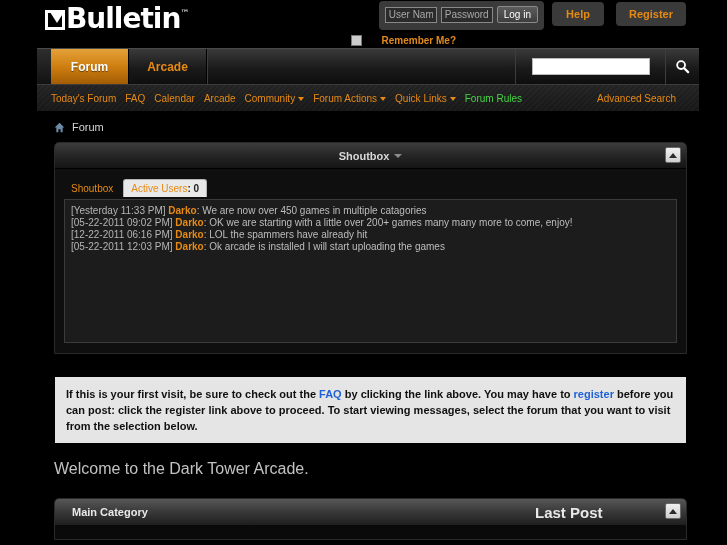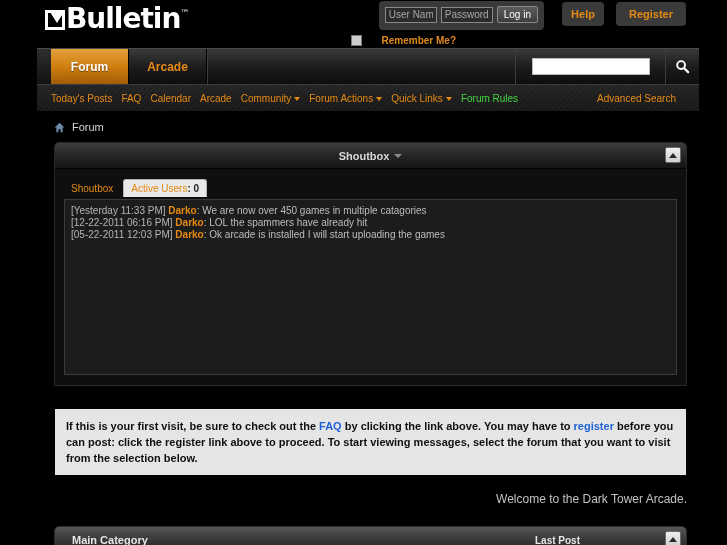--- a/index.html
+++ b/index.html
@@ -116,21 +116,21 @@
     top: 2px;
     height: 24px;
     background: #3a3a3a;
     border-radius: 4px;
     color: #e68a14;
     font-size: 11px;
     font-weight: bold;
     display: flex; align-items: center; justify-content: center;
     cursor: pointer;
   }
-  .hdr-help { right: 95px; width: 42px; }
+  .hdr-help { right: 95px; width: 52px; }
   .hdr-register { right: 13px; width: 70px; }
 
   
   .navtabs {
     position: relative;
     height: 36px;
     background: linear-gradient(#3a3a3a, #1a1a1a 55%, #0e0e0e);
     border-top: 1px solid #4a4a4a;
     display: flex;
     align-items: stretch;
@@ -297,21 +297,21 @@
     background: #e9e9e9;
     border: 1px solid #b4b4b4;
     border-bottom: none;
     color: #e68a14;
   }
   .sb-tab.active .count { color: #222; font-weight: bold; }
 
   .sb-content {
     background: #1c1c1c;
     border: 1px solid #3b3b3b;
-    height: 176px;
+    height: 144px;
     padding: 5px 6px;
     overflow: hidden;
   }
   .shout {
     font-size: 10px;
     color: #bdbdbd;
     line-height: 12px;
     white-space: nowrap;
   }
   .shout .ts { color: #b5b5b5; }
@@ -334,23 +334,22 @@
 
   
   .forum-title-wrap { margin: 16px 12px 0 17px; }
   .forum-title {
     color: #e8e8e8;
     font-size: 13px;
     font-weight: bold;
   }
   .forum-sub {
     color: #c2c2c2;
-    font-size: 12px;
+    font-size: 16px;
     margin-top: 3px;
-    text-align: right;
   }
 
   
   .cat-table {
     margin: 20px 12px 0 17px;
     border: 1px solid #2a2a2a;
     border-radius: 5px 5px 0 0;
     overflow: hidden;
   }
   .cat-head {
@@ -363,21 +362,21 @@
   .cat-head .col-main {
     color: #e8e8e8;
     font-size: 11px;
     font-weight: bold;
     padding-left: 17px;
   }
   .cat-head .col-last {
     position: absolute;
     left: 480px;
     color: #e8e8e8;
-    font-size: 10px;
+    font-size: 15px;
     font-weight: bold;
   }
   .cat-body { height: 14px; background: #0a0a0a; }
 </style>
 </head>
 <body>
 
 <div class="page">
   <div class="inner">
 
@@ -410,21 +409,21 @@
       </div>
       <div class="searchbtn">
         <svg width="15" height="15" viewBox="0 0 16 16">
           <circle cx="6.5" cy="6.5" r="4.2" fill="none" stroke="#ffffff" stroke-width="2"></circle>
           <line x1="9.8" y1="9.8" x2="14" y2="14" stroke="#ffffff" stroke-width="2.4" stroke-linecap="round"></line>
         </svg>
       </div>
     </div>
 
     <div class="linkbar">
-      <a>Today's Posts</a>
+      <a>Today's Forum</a>
       <a>FAQ</a>
       <a>Calendar</a>
       <a>Arcade</a>
       <a><span>Community</span><span class="caret"></span></a>
       <a><span>Forum Actions</span><span class="caret"></span></a>
       <a><span>Quick Links</span><span class="caret"></span></a>
       <a class="green">Forum Rules</a>
       <a class="adv-search">Advanced Search</a>
     </div>
 
@@ -441,20 +440,21 @@
         <span class="dd-caret"></span>
         <div class="collapse-btn"></div>
       </div>
       <div class="panel-body">
         <div class="sb-tabs">
           <div class="sb-tab">Shoutbox</div>
           <div class="sb-tab active"><span>Active Users</span><span class="count">: 0</span></div>
         </div>
         <div class="sb-content">
           <div class="shout"><span class="ts">[Yesterday 11:33 PM]</span> <span class="user">Darko</span><span class="body">: We are now over 450 games in multiple catagories</span></div>
+          <div class="shout"><span class="ts">[05-22-2011 09:02 PM]</span> <span class="user">Darko</span><span class="body">: OK we are starting with a little over 200+ games many many more to come, enjoy!</span></div>
           <div class="shout"><span class="ts">[12-22-2011 06:16 PM]</span> <span class="user">Darko</span><span class="body">: LOL the spammers have already hit</span></div>
           <div class="shout"><span class="ts">[05-22-2011 12:03 PM]</span> <span class="user">Darko</span><span class="body">: Ok arcade is installed I will start uploading the games</span></div>
         </div>
       </div>
     </div>
 
     <div class="notice">
       <span>If this is your first visit, be sure to check out the </span><a>FAQ</a><span> by clicking the link above. You may have to </span><a>register</a><span> before you can post: click the register link above to proceed. To start viewing messages, select the forum that you want to visit from the selection below.</span>
     </div>
 

